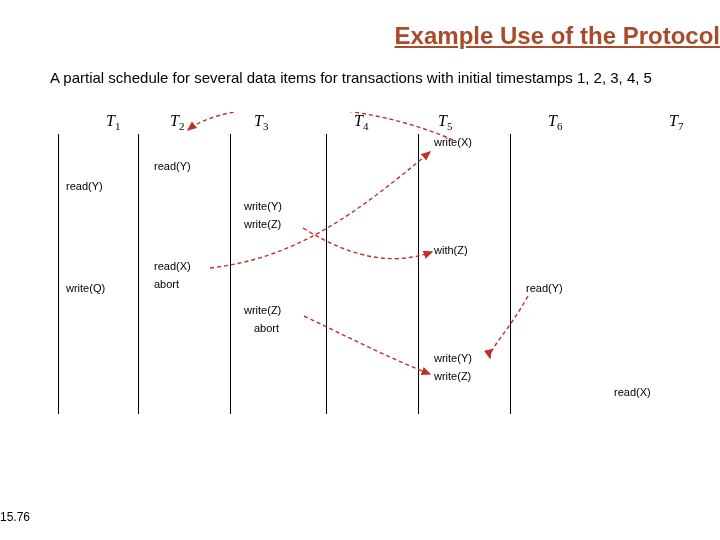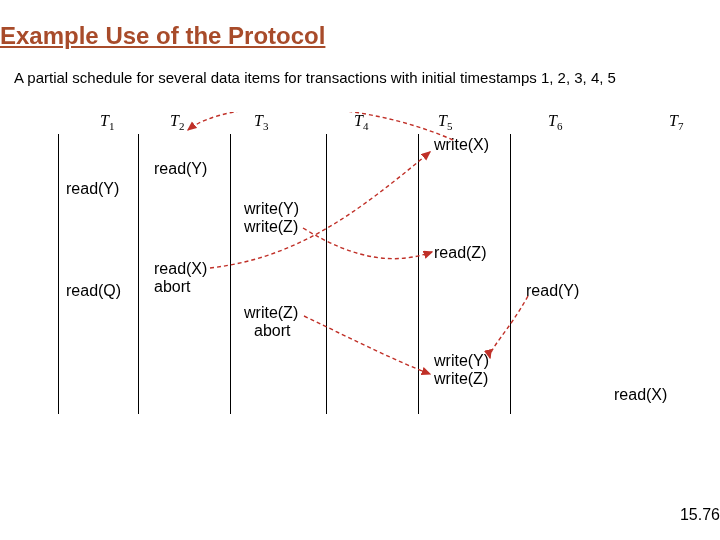--- a/index.html
+++ b/index.html
@@ -4,32 +4,33 @@
 <style>
   * { margin: 0; padding: 0; box-sizing: border-box; }
   body {
     width: 720px; height: 540px;
     background: #fff;
     font-family: Arial, Helvetica, sans-serif;
     position: relative;
     overflow: hidden;
   }
   .title {
-    text-align: left;
+    text-align: right;
     color: #a84b2a;
     font-weight: bold;
     font-size: 24px;
     padding-top: 22px;
     text-decoration: underline;
   }
   .intro {
     font-size: 15px;
     color: #000;
     padding: 18px 14px 0 14px;
     line-height: 1.35;
+    margin-left: 36px;
   }
   .table-wrap {
     position: relative;
     margin: 24px 0 0 58px;
     width: 632px;
   }
   .col-header {
     position: absolute;
     top: 0;
     font-style: italic;
@@ -39,76 +40,76 @@
   .col-header sub { font-style: normal; font-size: 11px; }
   .vline {
     position: absolute;
     top: 22px;
     width: 1px;
     height: 280px;
     background: #000;
   }
   .cell {
     position: absolute;
-    font-size: 16px;
+    font-size: 11px;
     font-family: Arial, sans-serif;
     white-space: nowrap;
   }
   .footer {
     position: absolute;
     bottom: 16px;
     left: 0; right: 0;
-    text-align: right;
-    font-size: 16px;
+    text-align: left;
+    font-size: 12px;
     color: #000;
   }
   svg.annot {
     position: absolute;
     top: 0; left: 0;
     width: 632px; height: 340px;
     pointer-events: none;
   }
 </style>
 </head>
 <body>
 
 <div class="title">Example Use of the Protocol</div>
 <div class="intro">A partial schedule for several data items for transactions with initial timestamps 1, 2, 3, 4, 5</div>
 
 <div class="table-wrap">
 
-  <div class="col-header" style="left:42px"><span>T</span><sub>1</sub></div>
+  <div class="col-header" style="left:48px"><span>T</span><sub>1</sub></div>
   <div class="col-header" style="left:112px"><span>T</span><sub>2</sub></div>
   <div class="col-header" style="left:196px"><span>T</span><sub>3</sub></div>
   <div class="col-header" style="left:296px"><span>T</span><sub>4</sub></div>
   <div class="col-header" style="left:380px"><span>T</span><sub>5</sub></div>
   <div class="col-header" style="left:490px"><span>T</span><sub>6</sub></div>
   <div class="col-header" style="left:611px"><span>T</span><sub>7</sub></div>
 
   <div class="vline" style="left:0px"></div>
   <div class="vline" style="left:80px"></div>
   <div class="vline" style="left:172px"></div>
   <div class="vline" style="left:268px"></div>
   <div class="vline" style="left:360px"></div>
   <div class="vline" style="left:452px"></div>
 
   <div class="cell" style="top:68px; left:8px">read(Y)</div>
-  <div class="cell" style="top:170px; left:8px">read(Q)</div>
+  <div class="cell" style="top:170px; left:8px">write(Q)</div>
 
   <div class="cell" style="top:48px; left:96px">read(Y)</div>
   <div class="cell" style="top:148px; left:96px">read(X)</div>
   <div class="cell" style="top:166px; left:96px">abort</div>
 
   <div class="cell" style="top:88px; left:186px">write(Y)</div>
   <div class="cell" style="top:106px; left:186px">write(Z)</div>
   <div class="cell" style="top:192px; left:186px">write(Z)</div>
   <div class="cell" style="top:210px; left:196px">abort</div>
 
   <div class="cell" style="top:24px;  left:376px">write(X)</div>
-  <div class="cell" style="top:132px; left:376px">read(Z)</div>
+  <div class="cell" style="top:132px; left:376px">with(Z)</div>
   <div class="cell" style="top:240px; left:376px">write(Y)</div>
   <div class="cell" style="top:258px; left:376px">write(Z)</div>
 
   <div class="cell" style="top:170px; left:468px">read(Y)</div>
 
   <div class="cell" style="top:274px; left:556px">read(X)</div>
 
   <svg class="annot" viewBox="0 0 632 340">
     <defs>
       <marker id="ah" markerWidth="7" markerHeight="7" refX="6" refY="3" orient="auto">

